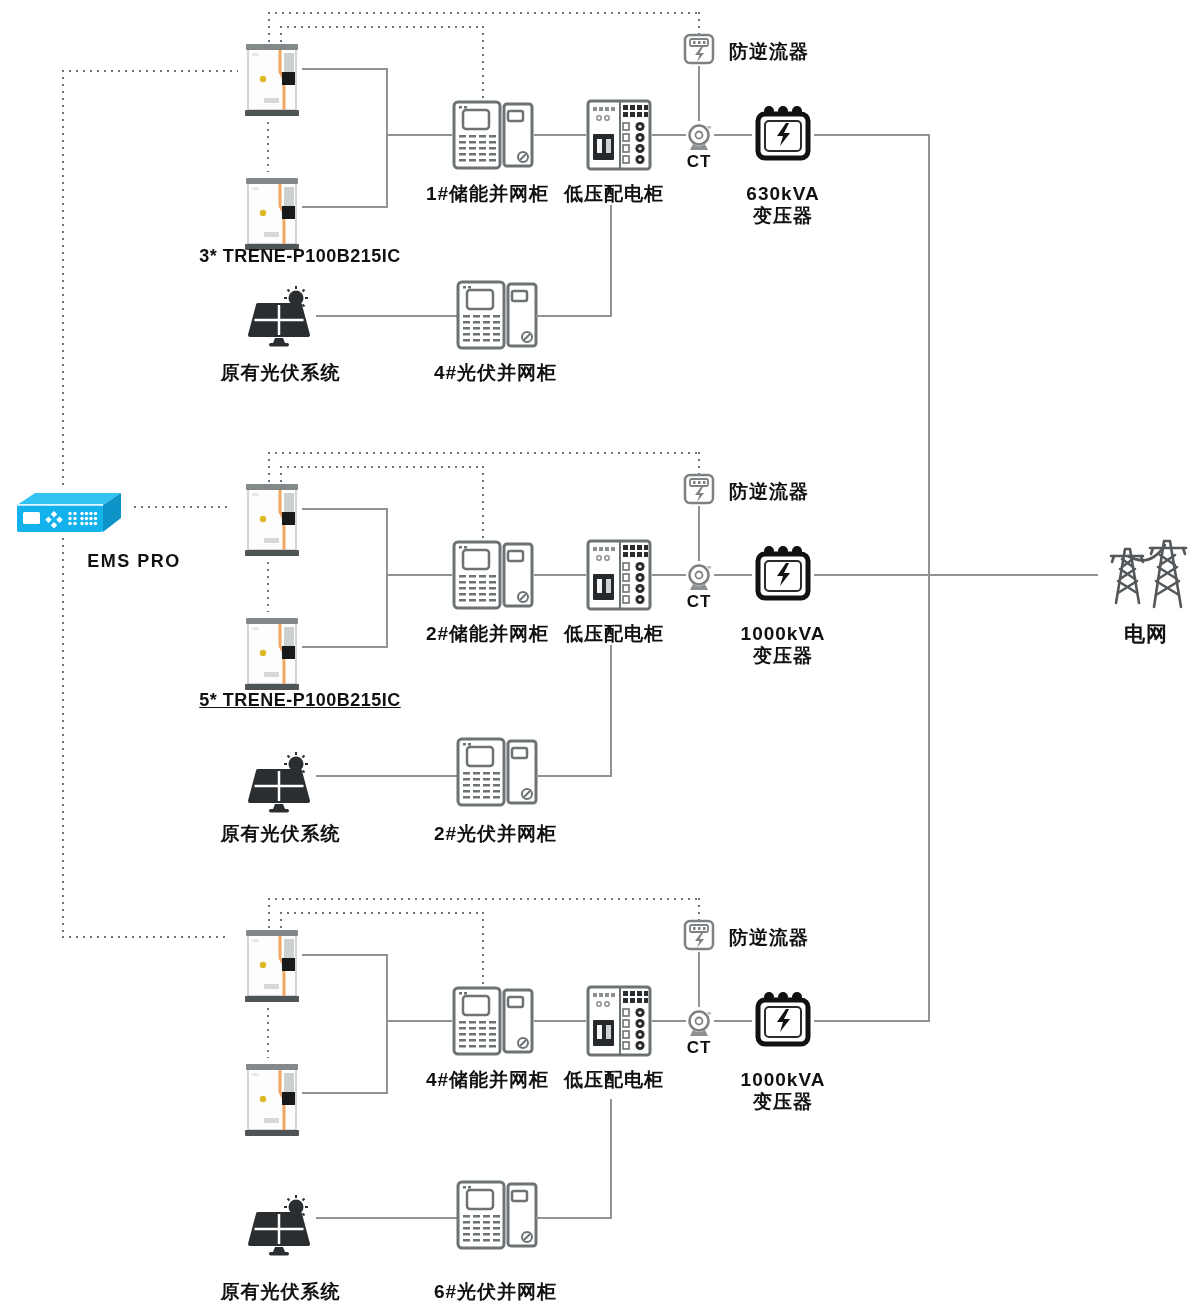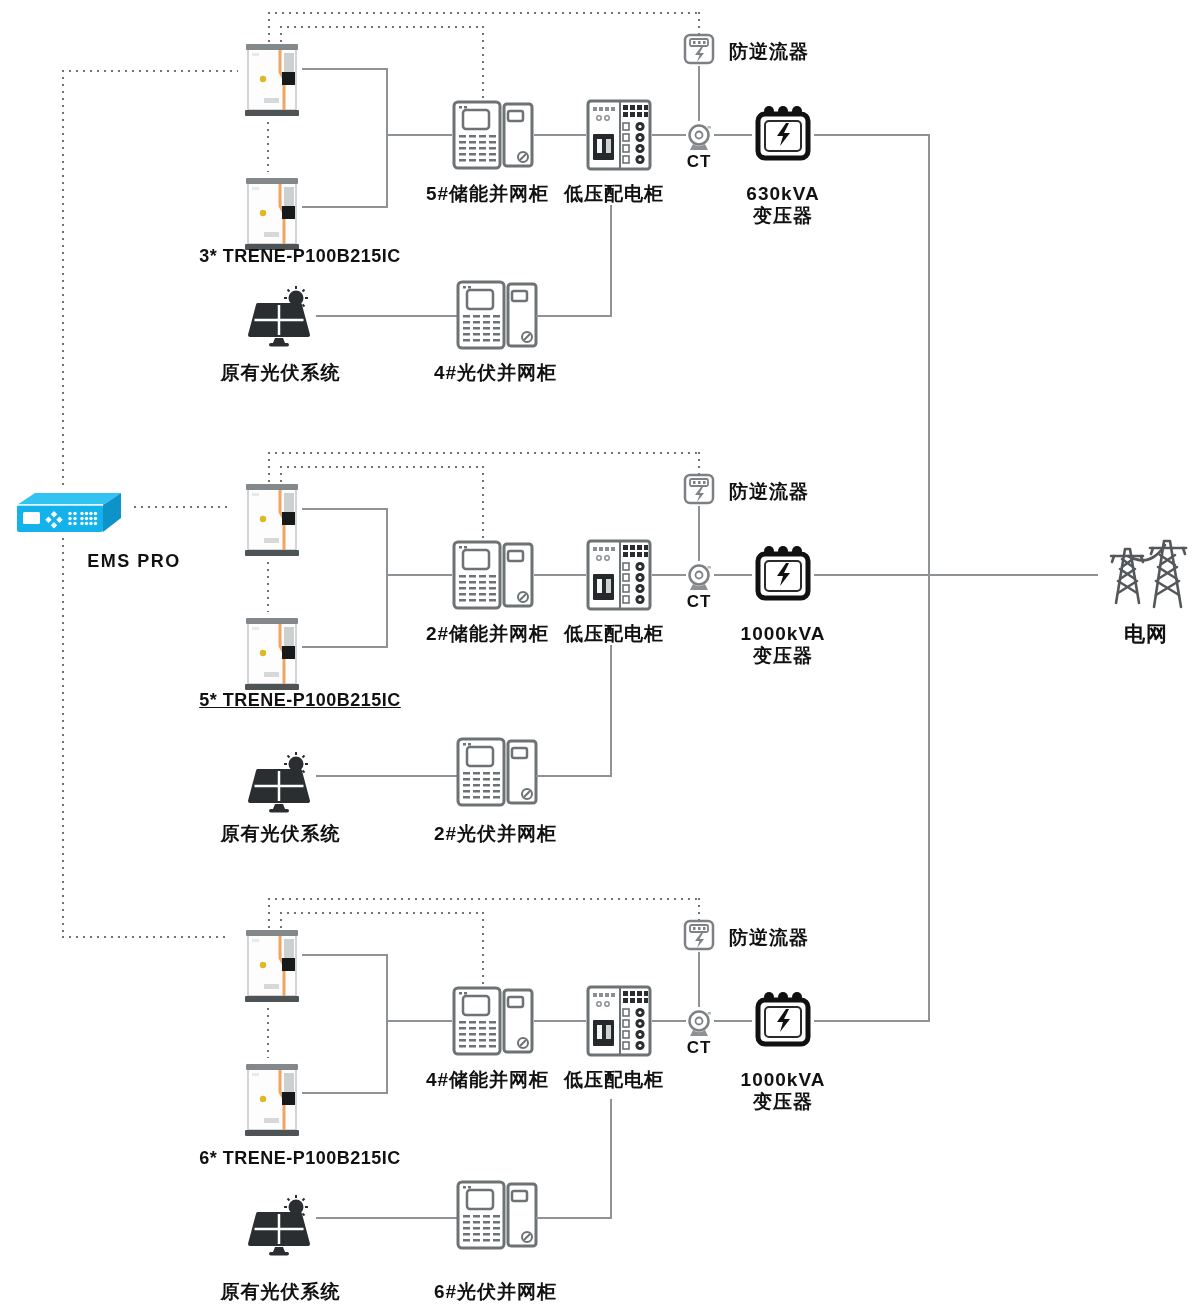--- a/index.html
+++ b/index.html
@@ -245,21 +245,21 @@
           <circle cx="54" cy="38.5" r="1.6" fill="#fff"></circle>
         <rect x="37" y="46" width="6" height="7" fill="none" stroke="#6d7275" stroke-width="1.6"></rect>
         <circle cx="54" cy="49.5" r="4.6" fill="#2a2d30"></circle>
           <circle cx="54" cy="49.5" r="1.6" fill="#fff"></circle>
         <rect x="37" y="57" width="6" height="7" fill="none" stroke="#6d7275" stroke-width="1.6"></rect>
         <circle cx="54" cy="60.5" r="4.6" fill="#2a2d30"></circle>
           <circle cx="54" cy="60.5" r="1.6" fill="#fff"></circle>
       </g>
     </svg>
 
-    <div class="lbl lbl-storage">5#储能并网柜</div>
+    <div class="lbl lbl-storage">1#储能并网柜</div>
     <div class="lbl lbl-lv">低压配电柜</div>
 
     <div class="sh ln-lv-ct"></div>
 
     <svg class="icon abf-icon" width="32" height="34" viewBox="0 0 32 34">
       <rect x="2" y="4" width="28" height="28" rx="5" fill="#fff" stroke="#7d8184" stroke-width="2.5"></rect>
       <rect x="7" y="8" width="18" height="7" rx="1.5" fill="none" stroke="#7d8184" stroke-width="1.8"></rect>
       <rect x="10" y="10" width="2.5" height="3" fill="#7d8184"></rect>
         <rect x="15" y="10" width="2.5" height="3" fill="#7d8184"></rect>
         <rect x="20" y="10" width="2.5" height="3" fill="#7d8184"></rect>
@@ -585,21 +585,20 @@
       <rect x="4" y="7" width="48" height="61" fill="#fdfdfd" stroke="#c3c6c8" stroke-width="1.5"></rect>
       <rect x="2" y="2" width="52" height="6" rx="1" fill="#83888b"></rect>
       <rect x="1" y="68" width="54" height="6" rx="1" fill="#4e5356"></rect>
       <rect x="40" y="11" width="10" height="22" fill="#cdd0d1"></rect>
       <polyline points="36,8 36,30 40,37 40,68" stroke="#f0a564" stroke-width="3" fill="none"></polyline>
       <rect x="38" y="30" width="13" height="13" fill="#17191b"></rect>
       <circle cx="19" cy="37" r="3.2" fill="#ddba25"></circle>
       <rect x="20" y="56" width="15" height="5" fill="#d6d8d9"></rect>
       <rect x="8" y="11" width="7" height="3" fill="#e8eaea"></rect>
     </svg>
-    <div class="lbl bat-label">6* TRENE-P100B215IC</div>
 
     <div class="sh br-top"></div>
     <div class="sh br-bot"></div>
     <div class="sv br-v"></div>
     <div class="sh br-mid"></div>
 
     <svg class="icon cab-storage" width="82" height="70" viewBox="0 0 82 70">
       <rect x="2" y="2" width="46" height="66" rx="4" fill="#fff" stroke="#6d7275" stroke-width="3"></rect>
       <rect x="7" y="6" width="3" height="2.5" fill="#6d7275"></rect>
         <rect x="12" y="6" width="3" height="2.5" fill="#6d7275"></rect>

